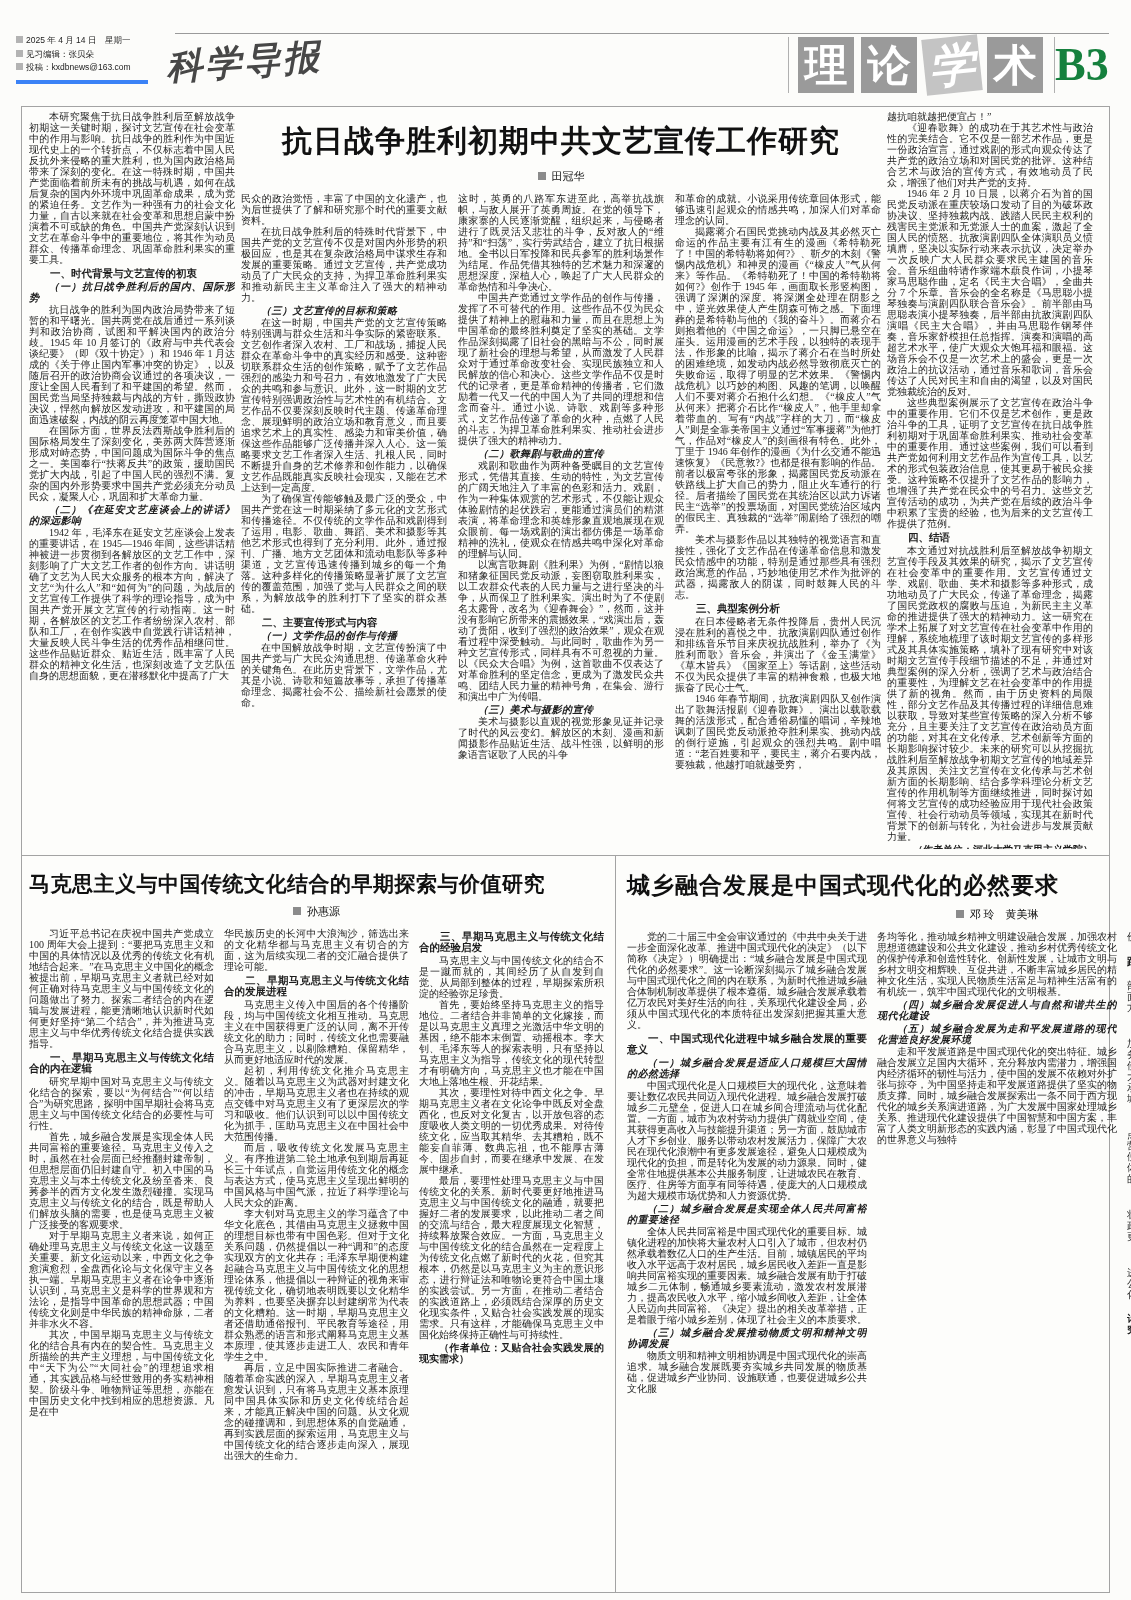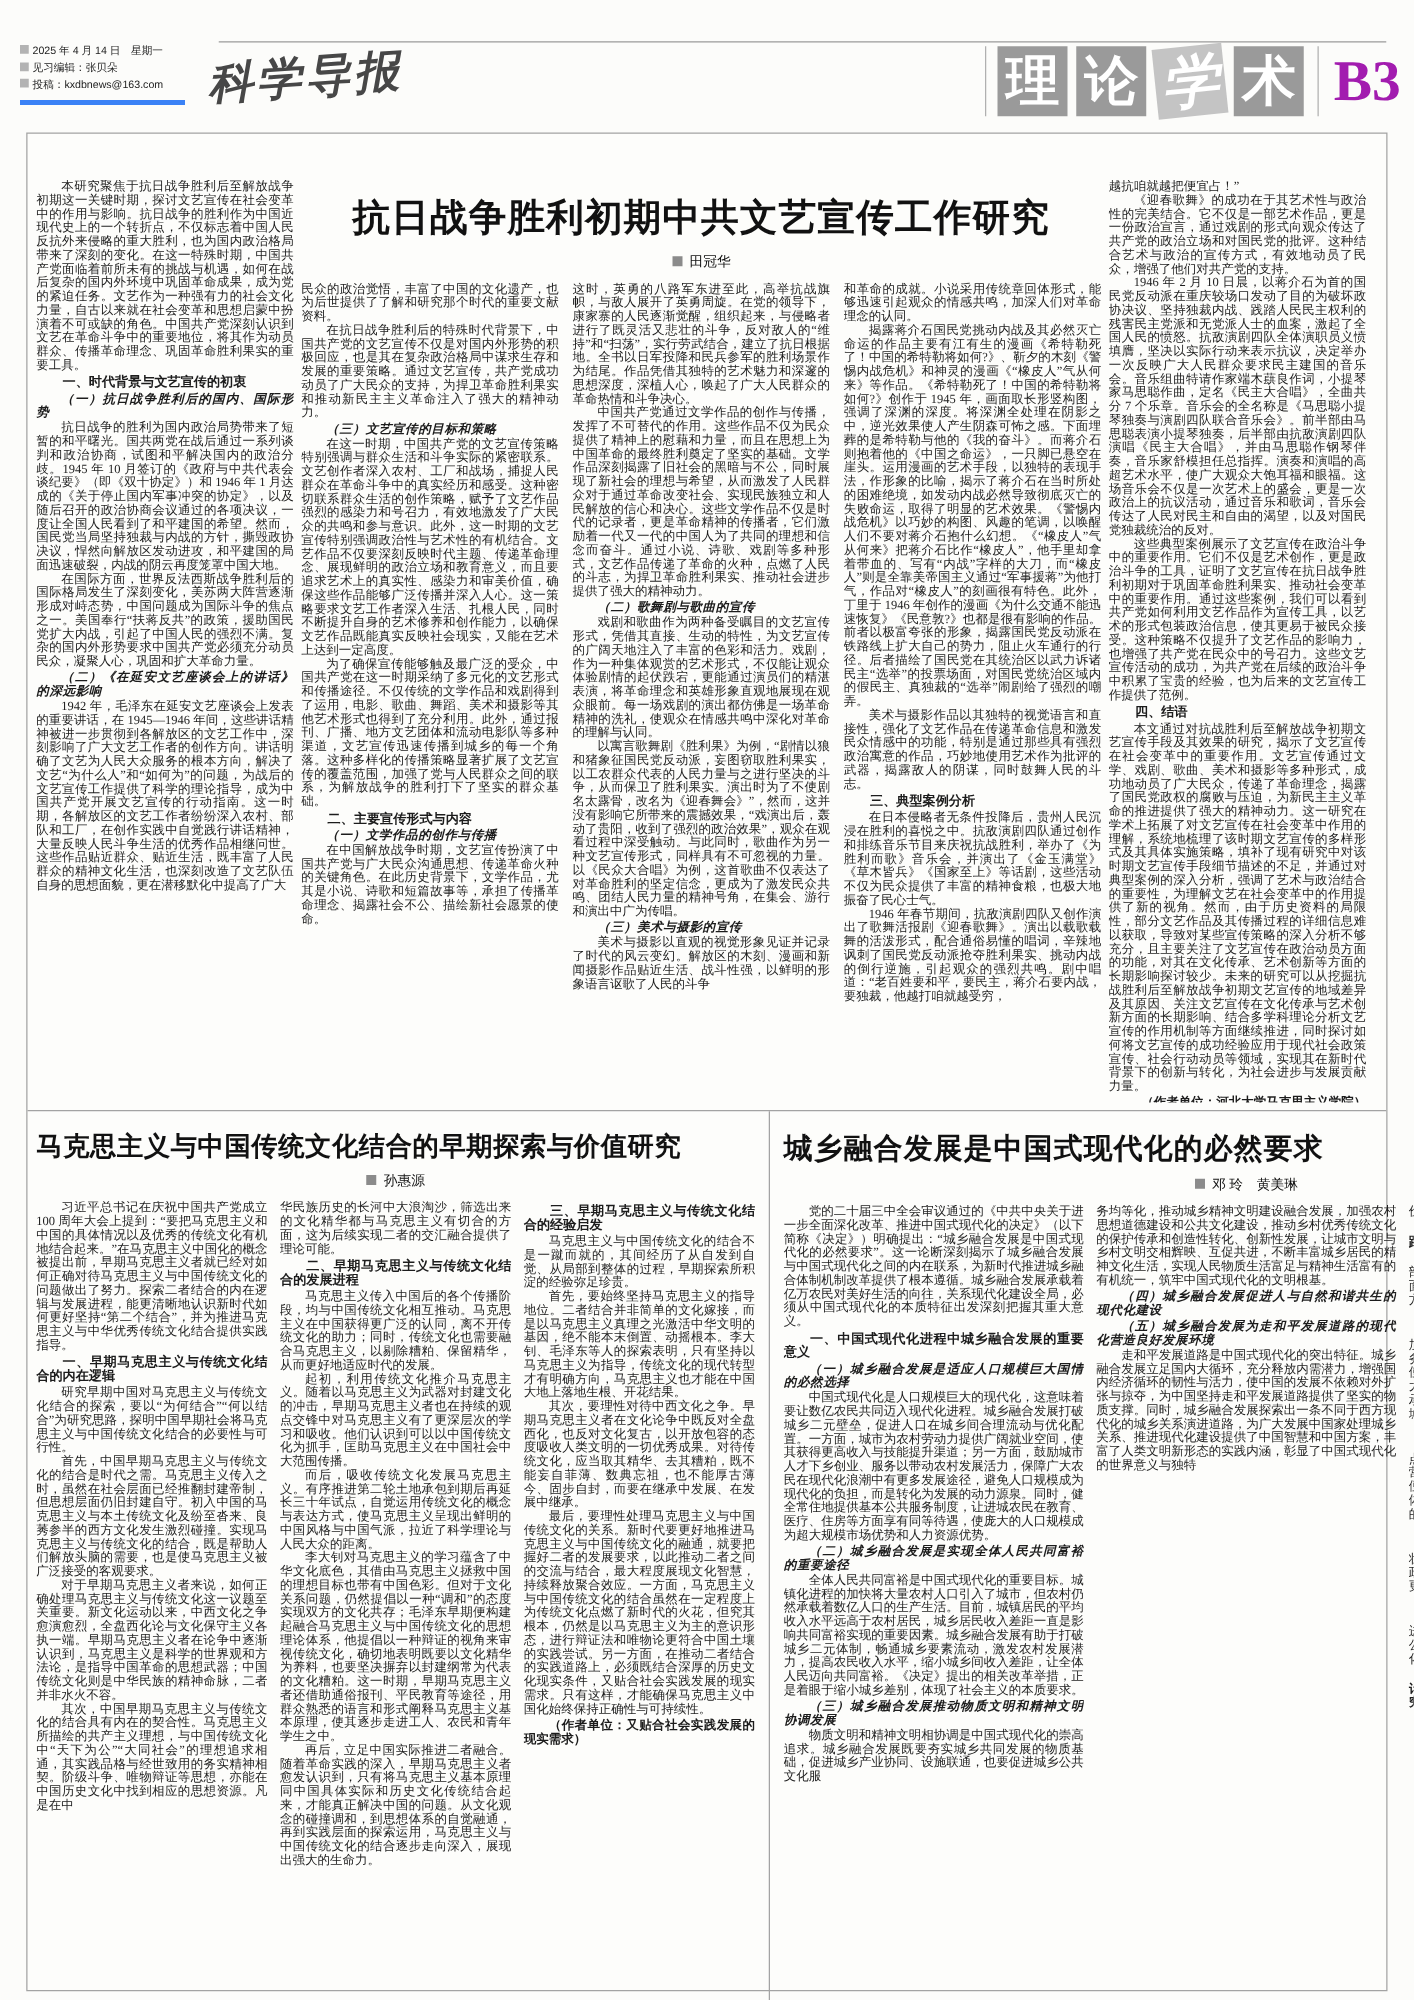--- a/index.html
+++ b/index.html
@@ -14,26 +14,26 @@
   .brand{position:absolute;left:166px;top:38px;font-size:36px;font-weight:bold;font-style:italic;
          color:#474747;letter-spacing:3px;transform:rotate(-4deg);font-family:"DejaVu Serif",serif;}
   .topline{position:absolute;top:33px;left:175px;right:22px;border-top:1px solid #9a9a9a;}
   .banner{position:absolute;top:37px;left:788px;display:flex;align-items:flex-start;
           border-left:1px solid #b0b0b0;padding-left:9px;}
   .sbox{width:56px;height:56px;background:#9a9a9a;color:#fff;font-weight:bold;font-size:43px;
         line-height:56px;text-align:center;font-family:"Liberation Sans",sans-serif;margin-right:7px;}
   .sbox.script{background:#c4c4c4;font-family:"DejaVu Serif",serif;font-style:italic;
         font-size:46px;transform:rotate(-6deg);}
   .pageno{font-family:"Liberation Serif",serif;font-weight:bold;font-size:46px;line-height:56px;
-        margin-left:4px;padding-left:12px;border-left:1px solid #b0b0b0;color:#a21caf;}
+        margin-left:4px;border-left:1px solid #b0b0b0;color:#15803d;}
   
   .frame{position:absolute;top:106px;left:21px;right:21px;bottom:7px;border:1px solid #a3a3a3;
          background:#fdfdfb;}
   
-  .main-sec{display:flex;gap:6px;padding:4px 7px 0 7px;height:748px;box-sizing:border-box;margin-top:33px;}
+  .main-sec{display:flex;gap:6px;padding:4px 7px 0 7px;height:748px;box-sizing:border-box;}
   .side-col{width:206px;height:738px;}
   .center-wrap{width:640px;}
   .main-title{font-size:30px;font-weight:bold;text-align:center;margin:10px 0 7px;
         font-family:"Liberation Sans",sans-serif;letter-spacing:1px;color:#111;}
   .byline{text-align:center;font-size:11px;margin:0 0 9px;color:#111;}
   .bsq{display:inline-block;width:8px;height:8px;background:#8b8b8b;margin-right:6px;}
   .center-cols{display:flex;gap:11px;height:660px;}
   .center-cols .col{width:206px;height:660px;}
   
   .col{overflow:hidden;text-align:justify;}
@@ -139,21 +139,21 @@
 
   <section class="bottom-sec">
     <article class="bot-left">
       <h2 class="bot-title">马克思主义与中国传统文化结合的早期探索与价值研究</h2>
       <div class="byline"><span class="bsq"></span><span>孙惠源</span></div>
       <div class="bot-cols">
         <div class="col">
             <p class="body">习近平总书记在庆祝中国共产党成立 100 周年大会上提到：“要把马克思主义和中国的具体情况以及优秀的传统文化有机地结合起来。”在马克思主义中国化的概念被提出前，早期马克思主义者就已经对如何正确对待马克思主义与中国传统文化的问题做出了努力。探索二者结合的内在逻辑与发展进程，能更清晰地认识新时代如何更好坚持“第二个结合”，并为推进马克思主义与中华优秀传统文化结合提供实践指导。</p>
             <p class="h">一、早期马克思主义与传统文化结合的内在逻辑</p>
             <p class="body">研究早期中国对马克思主义与传统文化结合的探索，要以“为何结合”“何以结合”为研究思路，探明中国早期社会将马克思主义与中国传统文化结合的必要性与可行性。</p>
-            <p class="body">首先，中国早期马克思主义与传统文化的结合是时代之需。马克思主义传入之时，虽然在社会层面已经推翻封建帝制，但思想层面仍旧封建自守。初入中国的马克思主义与本土传统文化及纷至沓来、良莠参半的西方文化发生激烈碰撞。实现马克思主义与传统文化的结合，既是帮助人们解放头脑的需要，也是使马克思主义被广泛接受的客观要求。</p>
+            <p class="body">首先，城乡融合发展是实现全体人民共同富裕的重要途径。马克思主义传入之时，虽然在社会层面已经推翻封建帝制，但思想层面仍旧封建自守。初入中国的马克思主义与本土传统文化及纷至沓来、良莠参半的西方文化发生激烈碰撞。实现马克思主义与传统文化的结合，既是帮助人们解放头脑的需要，也是使马克思主义被广泛接受的客观要求。</p>
             <p class="body">对于早期马克思主义者来说，如何正确处理马克思主义与传统文化这一议题至关重要。新文化运动以来，中西文化之争愈演愈烈，全盘西化论与文化保守主义各执一端。早期马克思主义者在论争中逐渐认识到，马克思主义是科学的世界观和方法论，是指导中国革命的思想武器；中国传统文化则是中华民族的精神命脉，二者并非水火不容。</p>
             <p class="body">其次，中国早期马克思主义与传统文化的结合具有内在的契合性。马克思主义所描绘的共产主义理想，与中国传统文化中“天下为公”“大同社会”的理想追求相通，其实践品格与经世致用的务实精神相契。阶级斗争、唯物辩证等思想，亦能在中国历史文化中找到相应的思想资源。凡是在中</p>
           </div>
         <div class="col">
             <p class="cont">华民族历史的长河中大浪淘沙，筛选出来的文化精华都与马克思主义有切合的方面，这为后续实现二者的交汇融合提供了理论可能。</p>
             <p class="h">二、早期马克思主义与传统文化结合的发展进程</p>
             <p class="body">马克思主义传入中国后的各个传播阶段，均与中国传统文化相互推动。马克思主义在中国获得更广泛的认同，离不开传统文化的助力；同时，传统文化也需要融合马克思主义，以剔除糟粕、保留精华，从而更好地适应时代的发展。</p>
             <p class="body">起初，利用传统文化推介马克思主义。随着以马克思主义为武器对封建文化的冲击，早期马克思主义者也在持续的观点交锋中对马克思主义有了更深层次的学习和吸收。他们认识到可以以中国传统文化为抓手，匡助马克思主义在中国社会中大范围传播。</p>
             <p class="body">而后，吸收传统文化发展马克思主义。有序推进第二轮土地承包到期后再延长三十年试点，自觉运用传统文化的概念与表达方式，使马克思主义呈现出鲜明的中国风格与中国气派，拉近了科学理论与人民大众的距离。</p>
             <p class="body">李大钊对马克思主义的学习蕴含了中华文化底色，其借由马克思主义拯救中国的理想目标也带有中国色彩。但对于文化关系问题，仍然提倡以一种“调和”的态度实现双方的文化共存；毛泽东早期便构建起融合马克思主义与中国传统文化的思想理论体系，他提倡以一种辩证的视角来审视传统文化，确切地表明既要以文化精华为养料，也要坚决摒弃以封建纲常为代表的文化糟粕。这一时期，早期马克思主义者还借助通俗报刊、平民教育等途径，用群众熟悉的语言和形式阐释马克思主义基本原理，使其逐步走进工人、农民和青年学生之中。</p>

